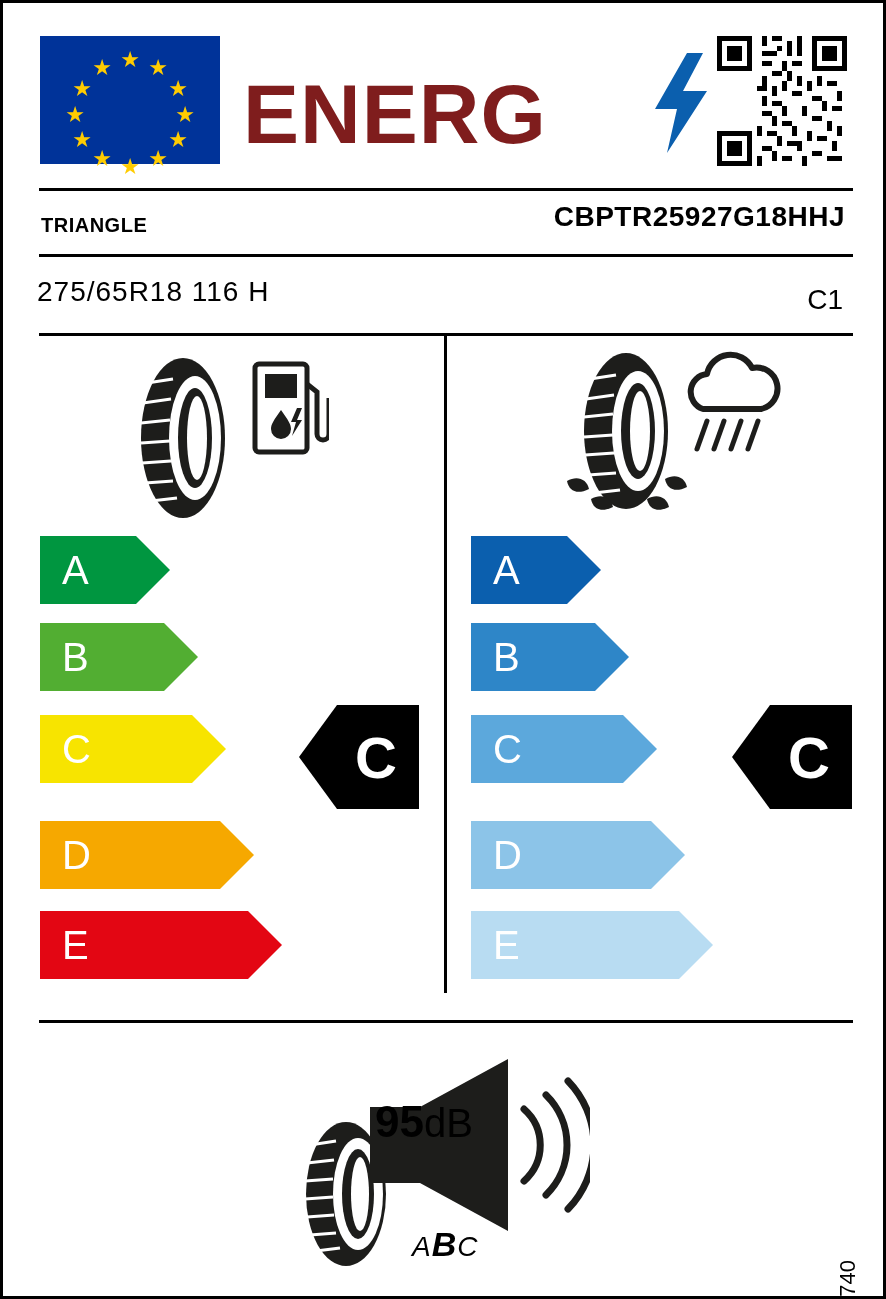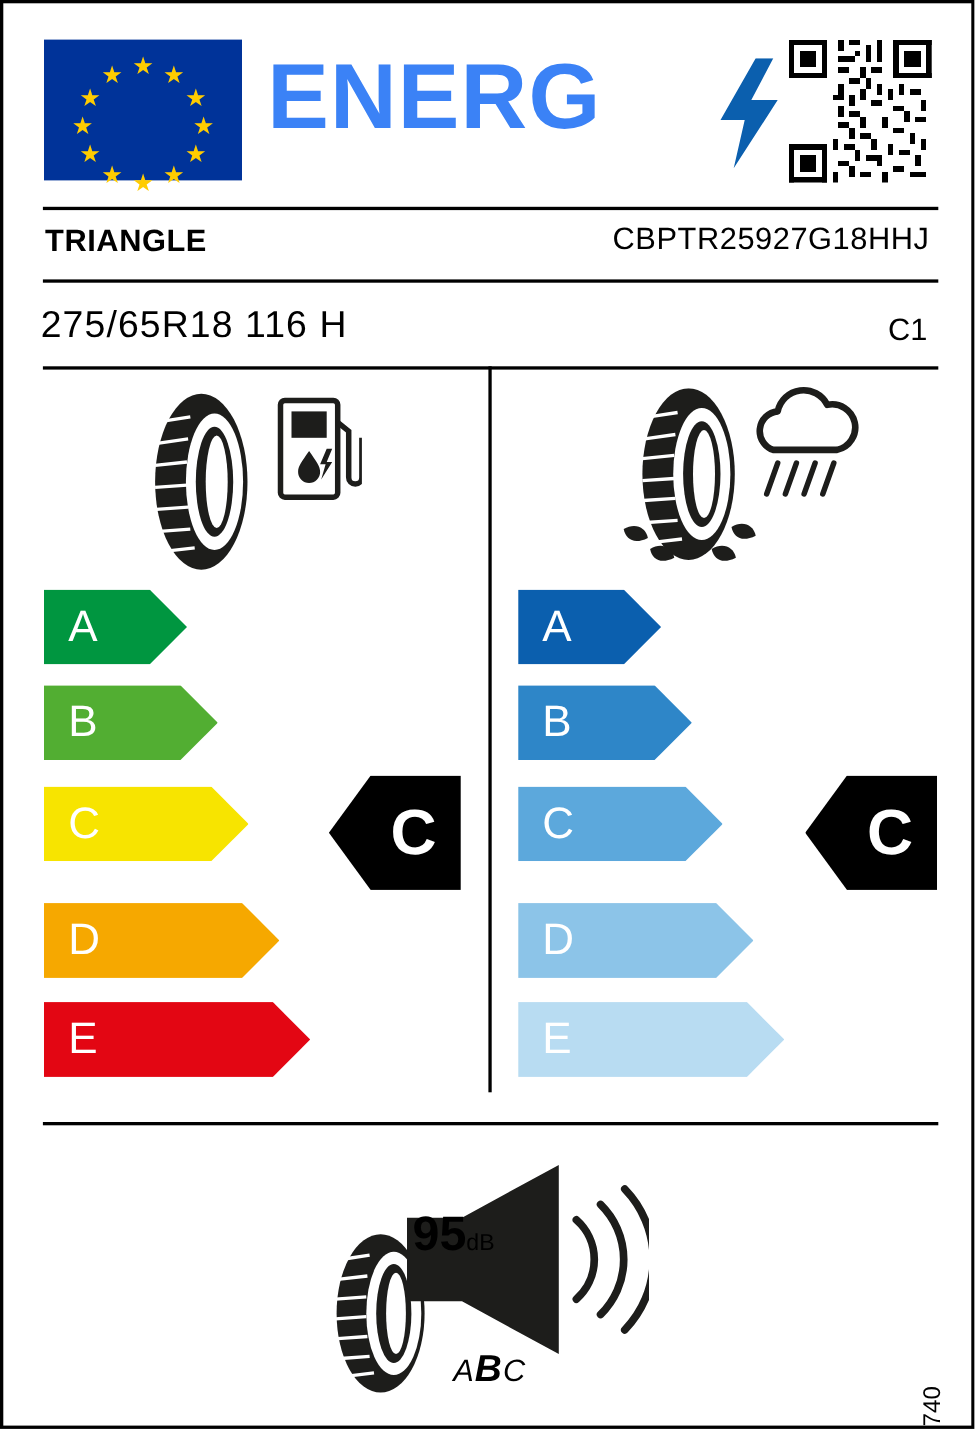--- a/index.html
+++ b/index.html
@@ -38,27 +38,27 @@
     position: absolute;
     color: #FFCC00;
     font-size: 22px;
     line-height: 22px;
     width: 22px;
     height: 22px;
     text-align: center;
   }
   .energy-word {
     position: absolute;
-    left: 240px; top: 32px;
+    left: 240px; top: 59px;
     width: 440px;
     height: 105px;
     font-size: 84px;
     font-weight: bold;
     letter-spacing: 1px;
-    color: #3b82f6;
+    color: #7f1d1d;
     line-height: 105px;
   }
   .energy-bolt {
     position: absolute;
     left: 648px; top: 50px;
     width: 60px; height: 100px;
   }
   .qr {
     position: absolute;
     right: 36px; top: 33px;
@@ -75,39 +75,39 @@
   }
   .vline {
     position: absolute;
     width: 3px;
     background: #000;
   }
 
   
   .brand {
     position: absolute;
-    left: 38px; top: 200px;
-    font-size: 28px;
+    left: 38px; top: 211px;
+    font-size: 20px;
     font-weight: bold;
     letter-spacing: 0.5px;
   }
   .sku {
     position: absolute;
     right: 38px; top: 198px;
     font-size: 28px;
-    font-weight: normal;
+    font-weight: bold;
     letter-spacing: 0.5px;
     text-align: right;
   }
 
   
   .size {
     position: absolute;
     left: 34px; top: 273px;
-    font-size: 34px;
+    font-size: 28px;
     letter-spacing: 1px;
   }
   .class-code {
     position: absolute;
     right: 40px; top: 281px;
     font-size: 28px;
   }
 
   
   .grade {
@@ -154,21 +154,21 @@
   }
 
   
   .pictogram { position: absolute; }
   .noise-db {
     position: absolute;
     font-size: 44px;
     font-weight: bold;
   }
   .noise-db .unit {
-    font-size: 21px;
+    font-size: 40px;
     font-weight: normal;
     margin-top: 44px;
   }
   .noise-classes {
     position: absolute;
     font-size: 28px;
     letter-spacing: 1px;
     font-style: italic;
   }
   .noise-classes .sel {

